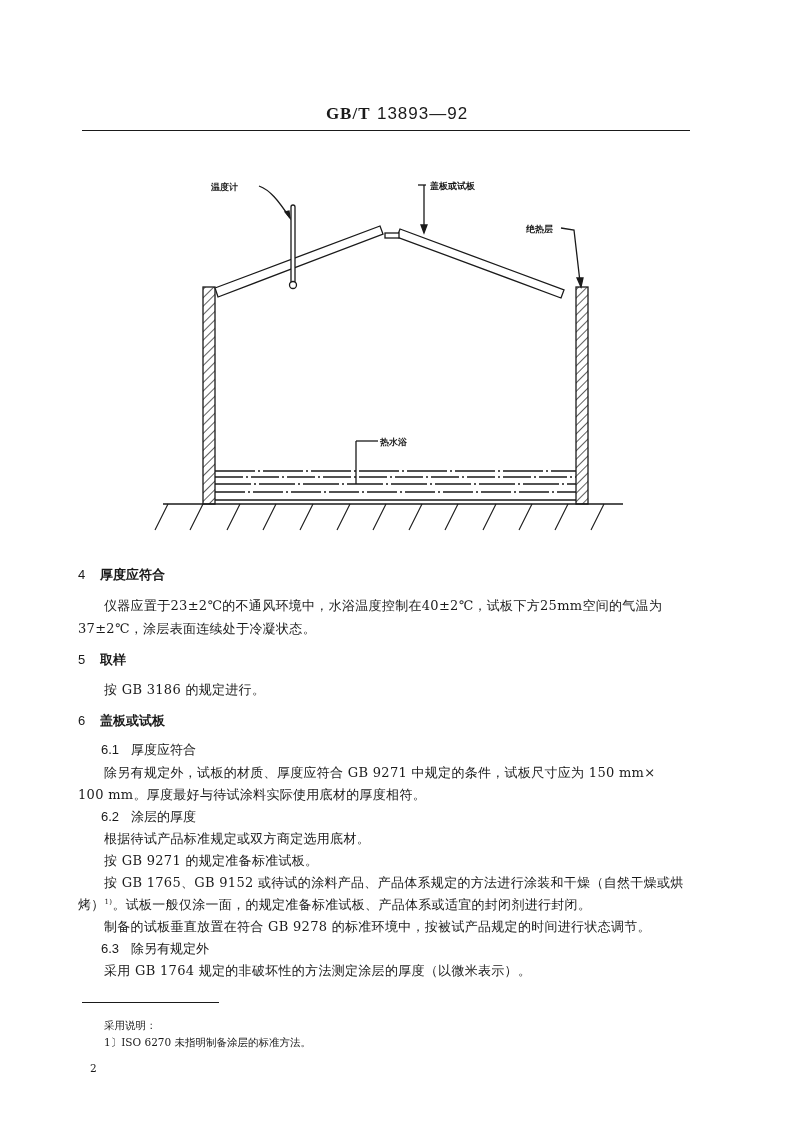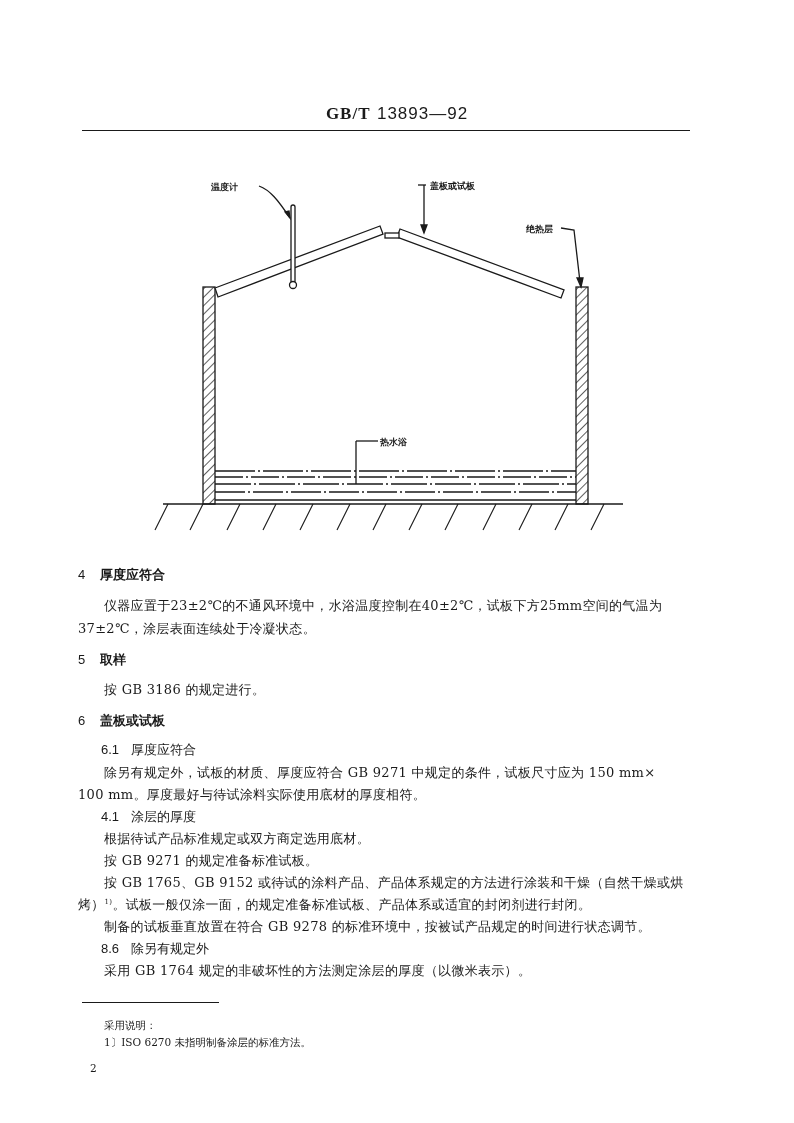--- a/index.html
+++ b/index.html
@@ -114,31 +114,31 @@
   <span class="num">6</span><span>盖板或试板</span>
 </div>
 
 <div class="line h2" style="top:741px; left:78px;">
   <span class="num">6.1</span><span>厚度应符合</span>
 </div>
 <div class="line para" style="top:764px; left:104px;">除另有规定外，试板的材质、厚度应符合 GB 9271 中规定的条件，试板尺寸应为 150 mm×</div>
 <div class="line para" style="top:786px; left:78px;">100 mm。厚度最好与待试涂料实际使用底材的厚度相符。</div>
 
 <div class="line h2" style="top:808px; left:78px;">
-  <span class="num">4.1</span><span>涂层的厚度</span>
+  <span class="num">6.2</span><span>涂层的厚度</span>
 </div>
 <div class="line para" style="top:830px; left:104px;">根据待试产品标准规定或双方商定选用底材。</div>
 <div class="line para" style="top:852px; left:104px;">按 GB 9271 的规定准备标准试板。</div>
 <div class="line para" style="top:874px; left:104px;">按 GB 1765、GB 9152 或待试的涂料产品、产品体系规定的方法进行涂装和干燥（自然干燥或烘</div>
 <div class="line para" style="top:896px; left:78px;">
   <span>烤）</span><sup>1)</sup><span>。试板一般仅涂一面，的规定准备标准试板、产品体系或适宜的封闭剂进行封闭。</span>
 </div>
 <div class="line para" style="top:918px; left:104px;">制备的试板垂直放置在符合 GB 9278 的标准环境中，按被试产品规定的时间进行状态调节。</div>
 
 <div class="line h2" style="top:940px; left:78px;">
-  <span class="num">8.6</span><span>除另有规定外</span>
+  <span class="num">6.3</span><span>除另有规定外</span>
 </div>
 <div class="line para" style="top:962px; left:104px;">采用 GB 1764 规定的非破坏性的方法测定涂层的厚度（以微米表示）。</div>
 
 <div class="fn-rule"></div>
 <div class="line small" style="top:1019px; left:104px;">采用说明：</div>
 <div class="line small" style="top:1036px; left:104px;">1〕ISO 6270 未指明制备涂层的标准方法。</div>
 <div class="line small" style="top:1062px; left:90px;">2</div>
 
 </body></html>

